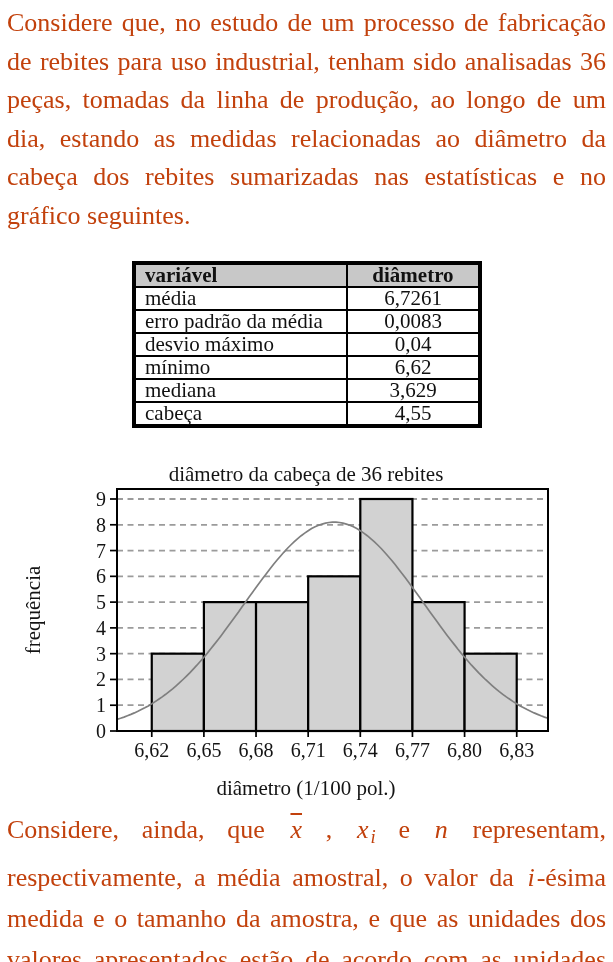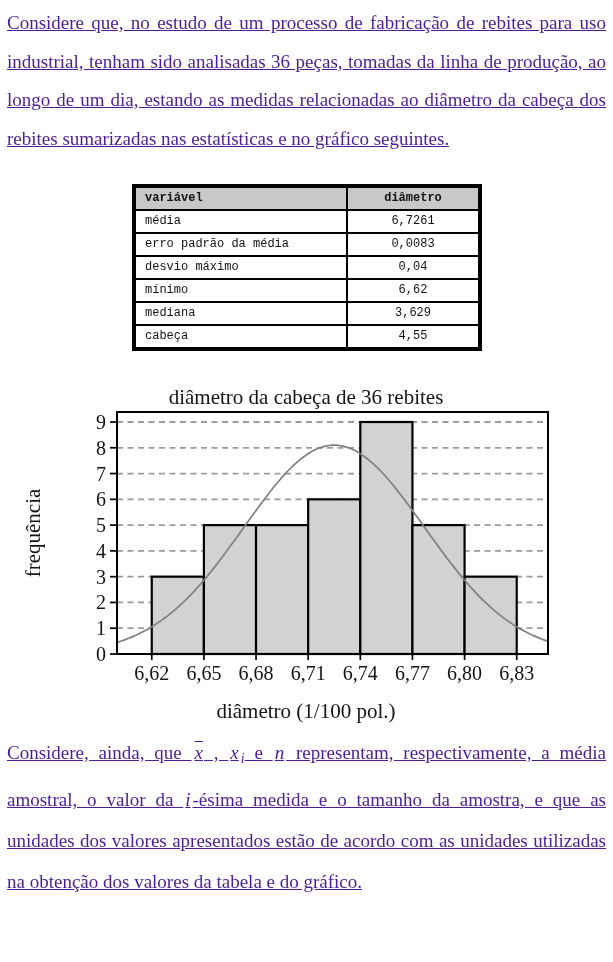--- a/index.html
+++ b/index.html
@@ -5,23 +5,22 @@
   * { margin: 0; padding: 0; box-sizing: border-box; }
   html, body {
     width: 613px; height: 962px;
     background: #ffffff;
     overflow: hidden;
     font-family: "Liberation Serif", "DejaVu Serif", serif;
     color: #111111;
   }
   .para {
     text-align: justify;
-    font-size: 19px;
-    color: #4c1d95;
-    text-decoration: underline;
+    font-size: 26px;
+    color: #c2410c;
   }
   #intro-paragraph {
     padding: 4px 7px 0 7px;
     line-height: 38.5px;
   }
   #closing-paragraph {
     padding: 0 7px;
     line-height: 41px;
     margin-top: -4px;
   }
@@ -31,26 +30,25 @@
 
   
   #stats-table {
     border-collapse: collapse;
     margin: 26px 0 0 132px;
     border: 4px solid #000;
     table-layout: fixed;
   }
   #stats-table th, #stats-table td {
     border: 2px solid #000;
-    font-size: 12px;
+    font-size: 21px;
     height: 22px;
     line-height: 21px;
     padding: 0 9px;
     white-space: nowrap;
-    font-family: Liberation Mono, monospace;
   }
   #stats-table th {
     font-weight: bold;
     text-align: left;
   }
   #stats-table th:last-child { text-align: center; }
   #stats-table td:first-child { width: 213px; text-align: left; }
   #stats-table td:last-child  { width: 133px; text-align: center; }
 
   

